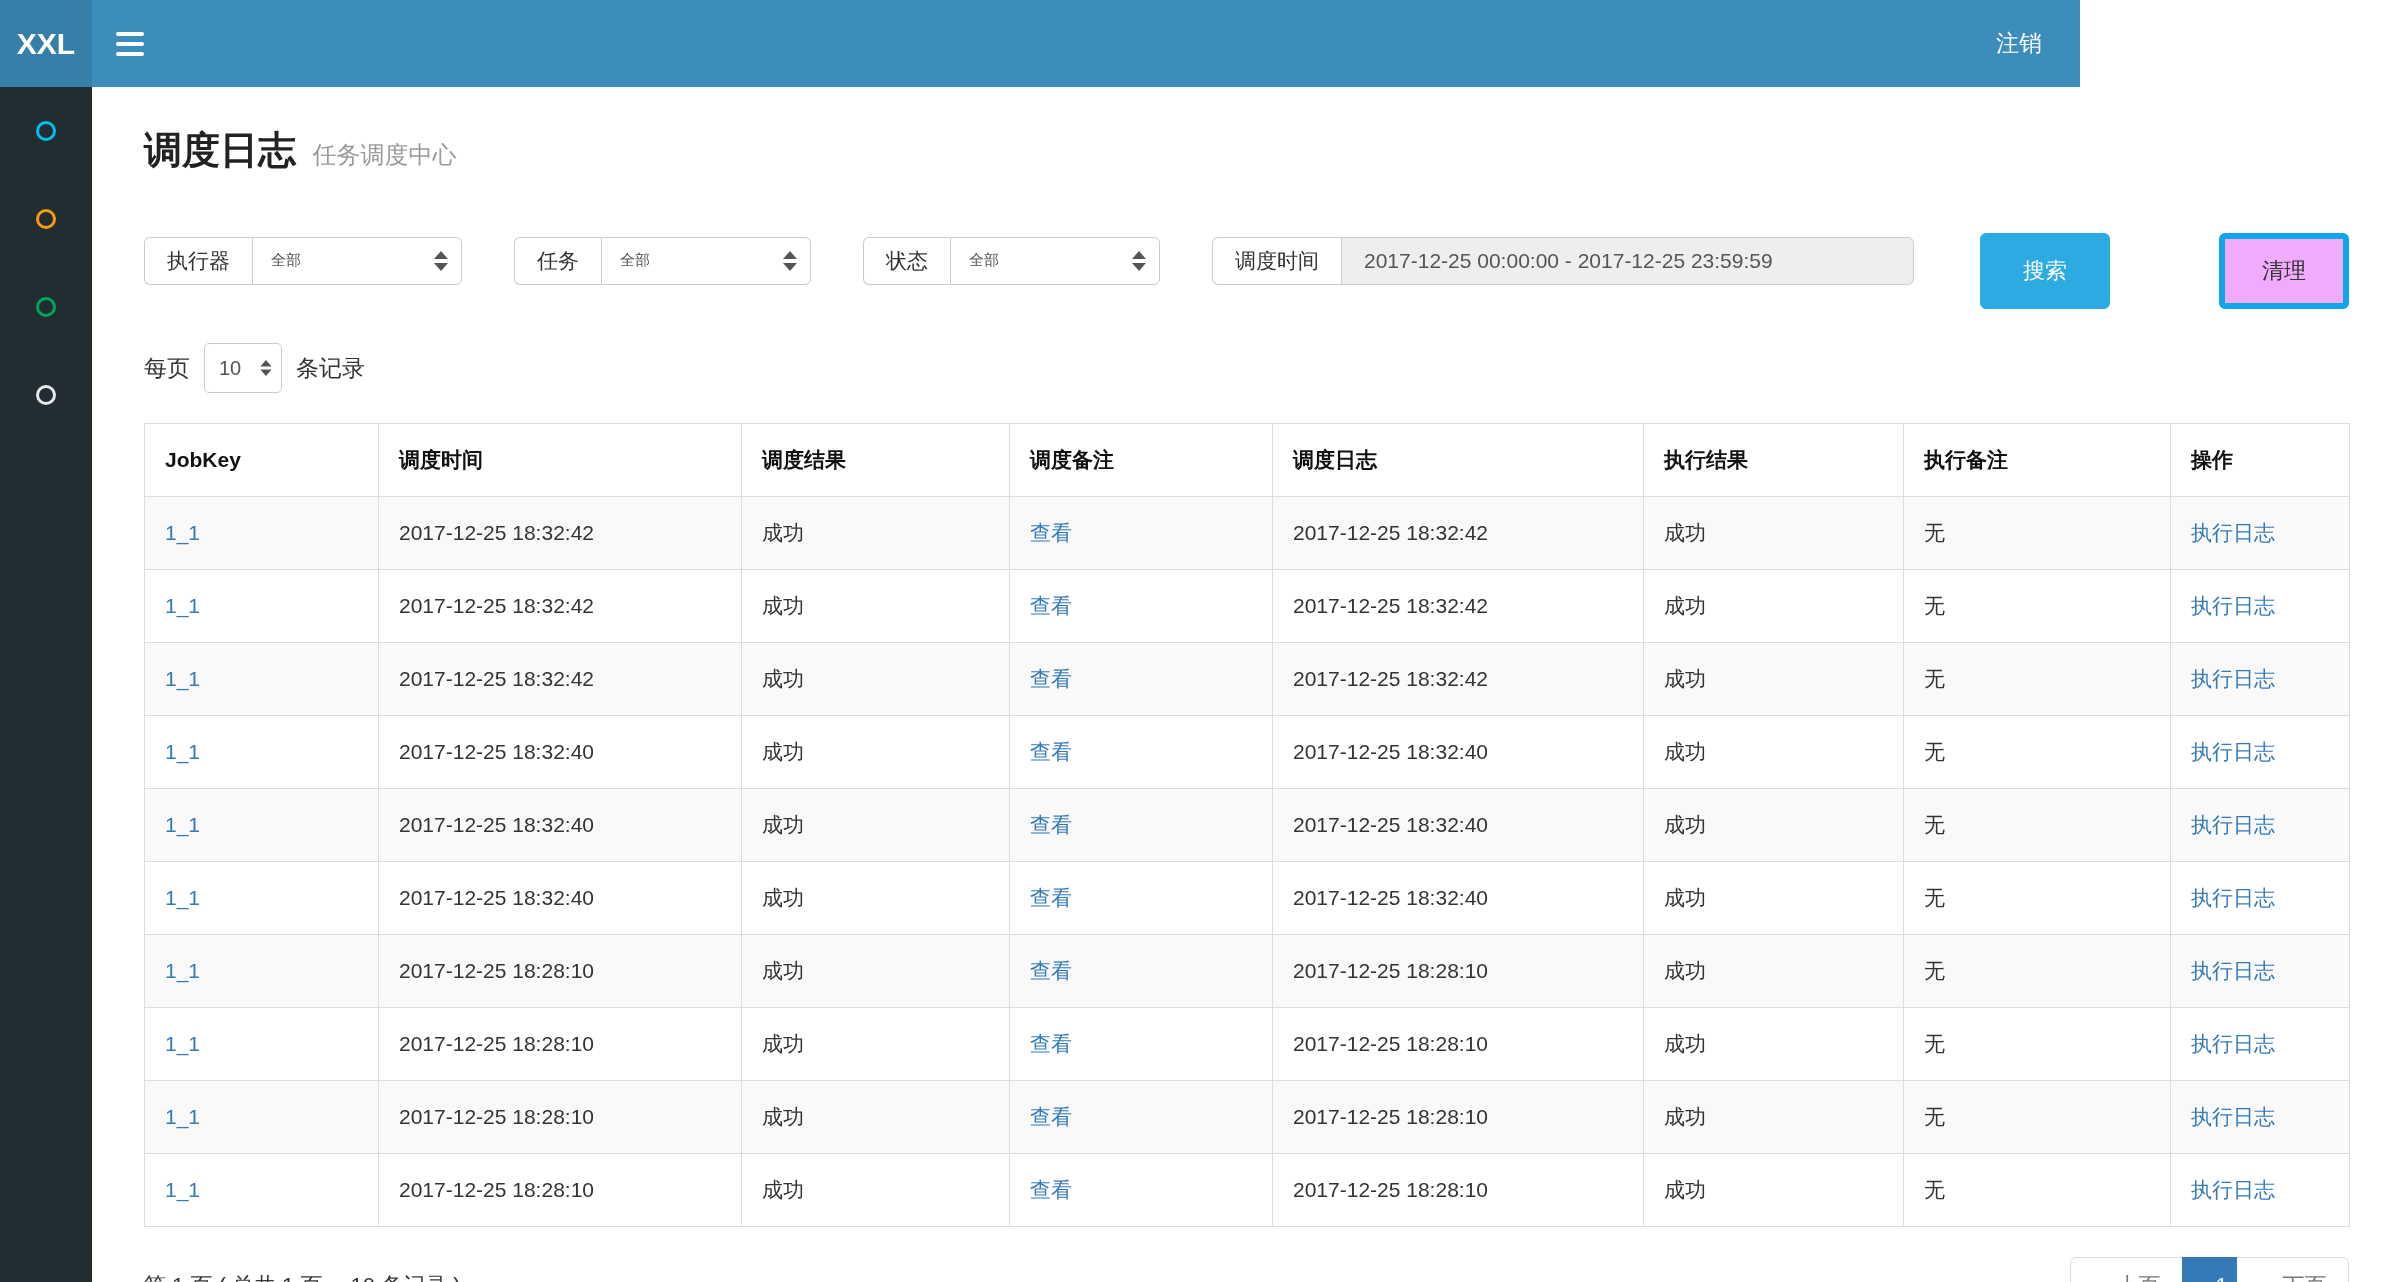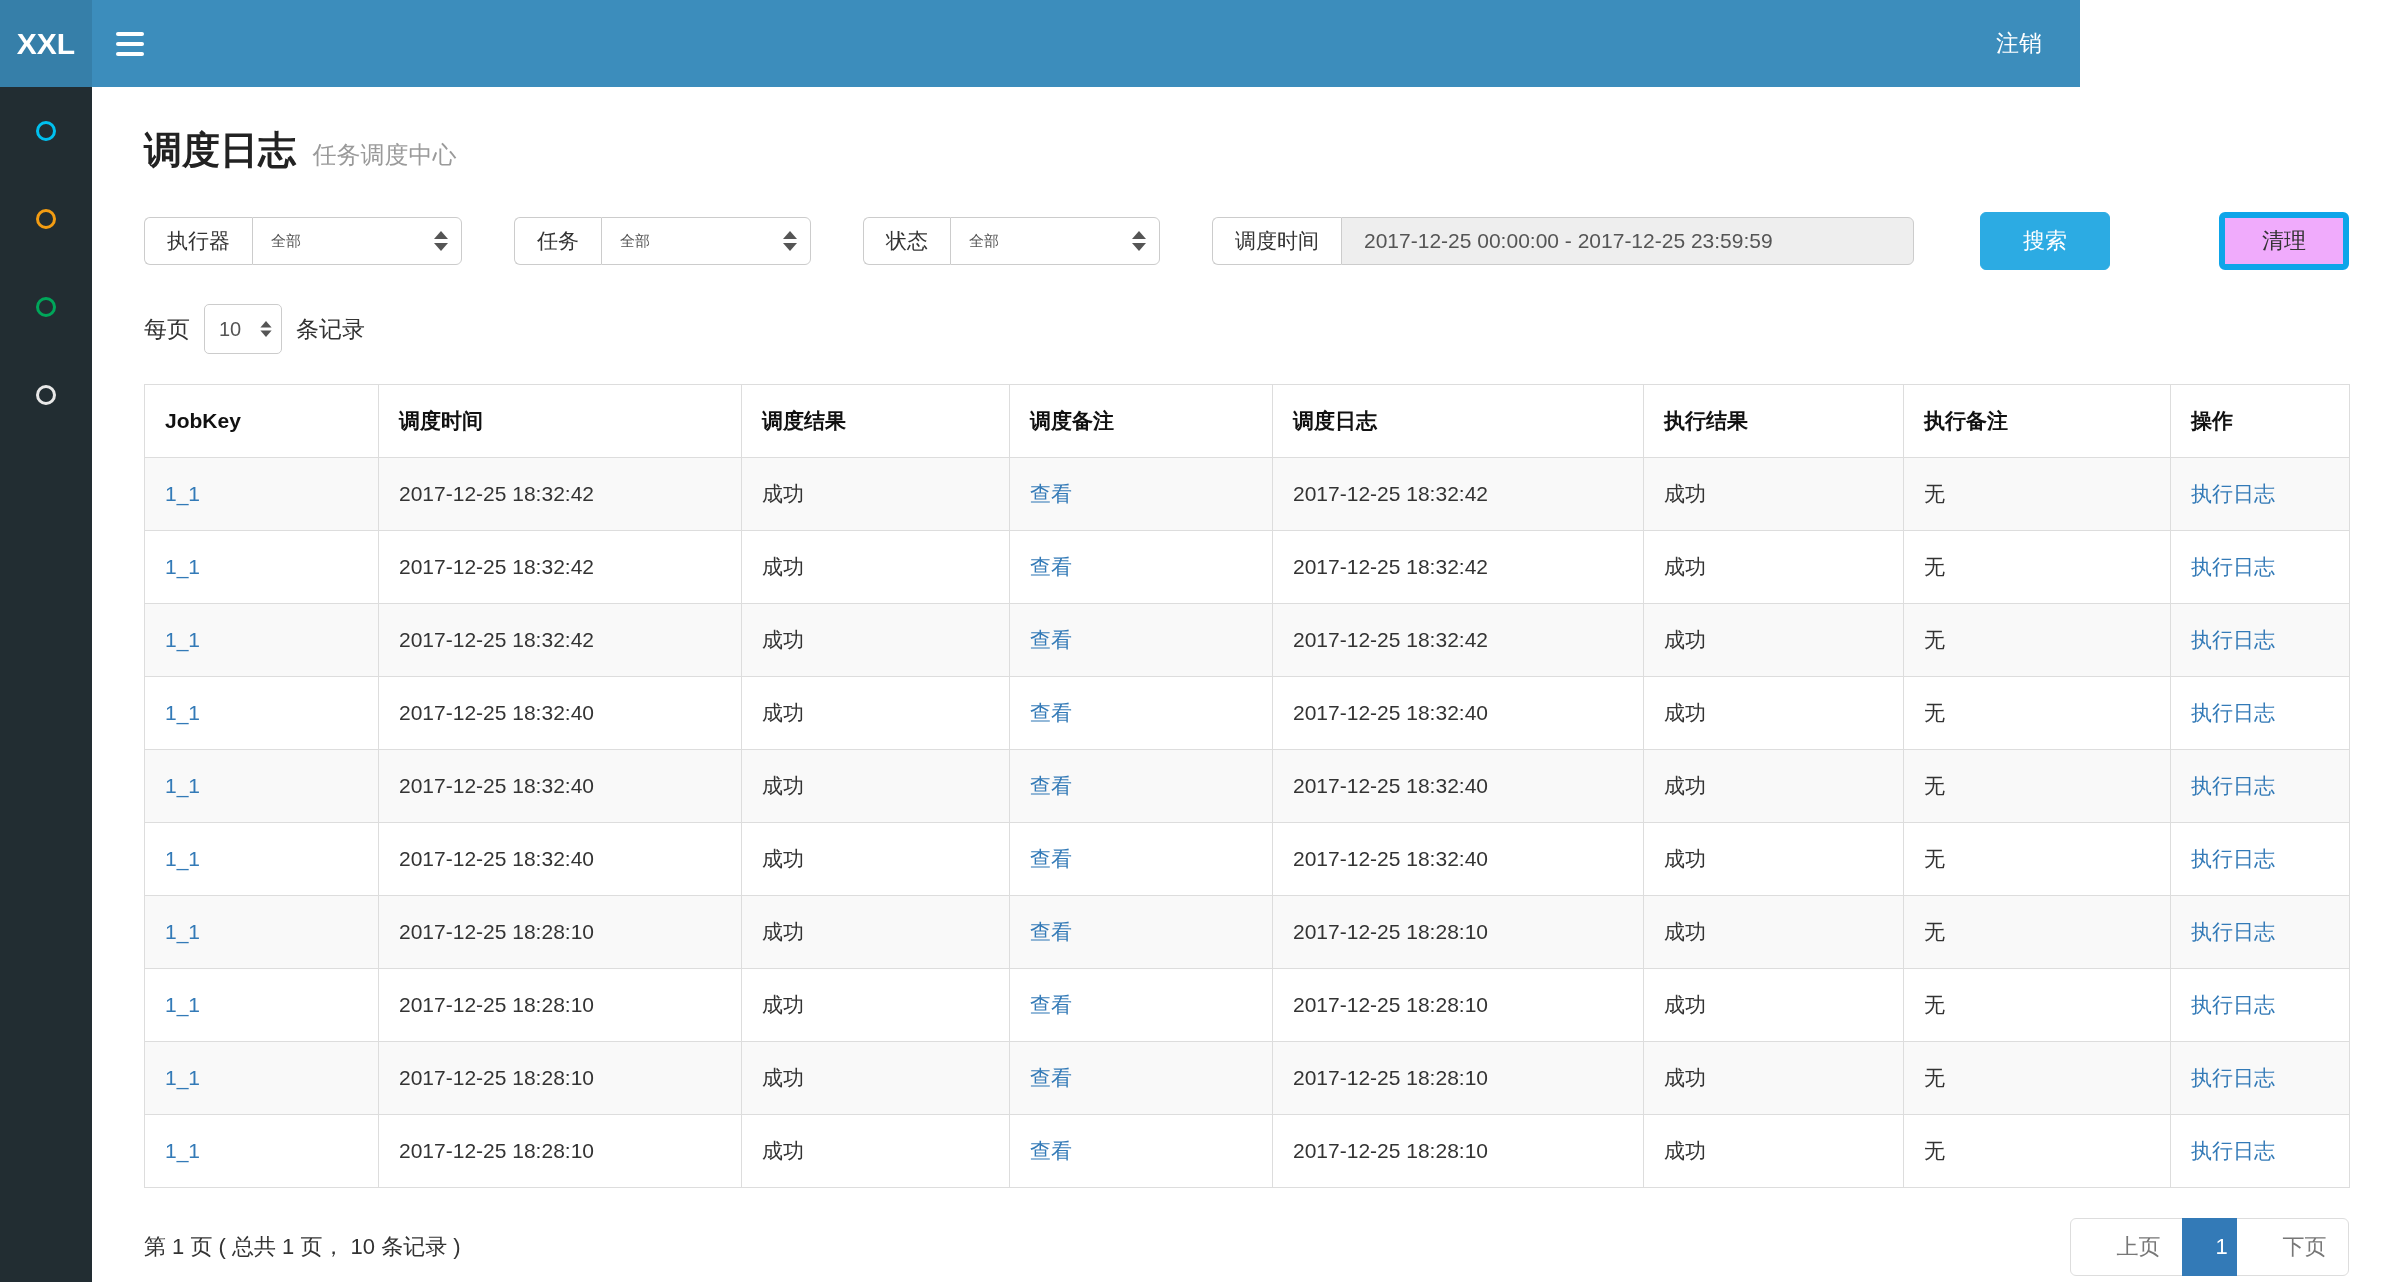--- a/index.html
+++ b/index.html
@@ -69,22 +69,22 @@
     border-left:7px solid transparent; border-right:7px solid transparent;
     border-top:8px solid #555;
   }
   .time-input {
     width:573px; background:#eee; border:1px solid #ccc;
     border-radius:0 6px 6px 0; padding:0 22px;
     display:flex; align-items:center; font-size:21px; color:#555;
     white-space:nowrap; overflow:hidden; cursor:pointer;
   }
   .btn {
-    height:58px; min-width:130px; border-radius:6px; font-size:22px;
-    cursor:pointer; font-family:inherit;
+    height:76px; min-width:130px; border-radius:6px; font-size:22px;
+    cursor:pointer; font-family:inherit;margin-top:21px;
   }
   .btn-search {
     background: var(--accent, #2cabe3); border:1px solid var(--accent, #2cabe3);
     color:#fff; margin-right:0;
   }
   .btn-clear {
     margin-left:auto; background:#f0abfc; border:6px solid #0ea5e9; color:#333;
   }
   
   .page-size { display:flex; align-items:center; font-size:23px; color:#333; margin-bottom:30px; }

